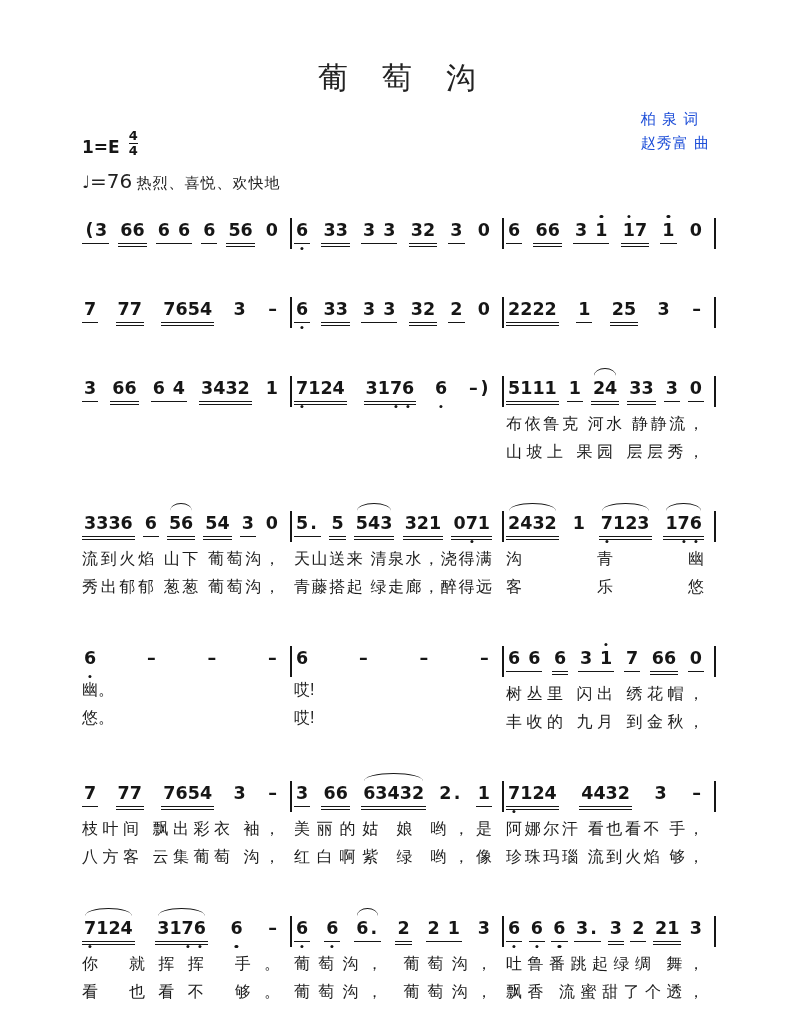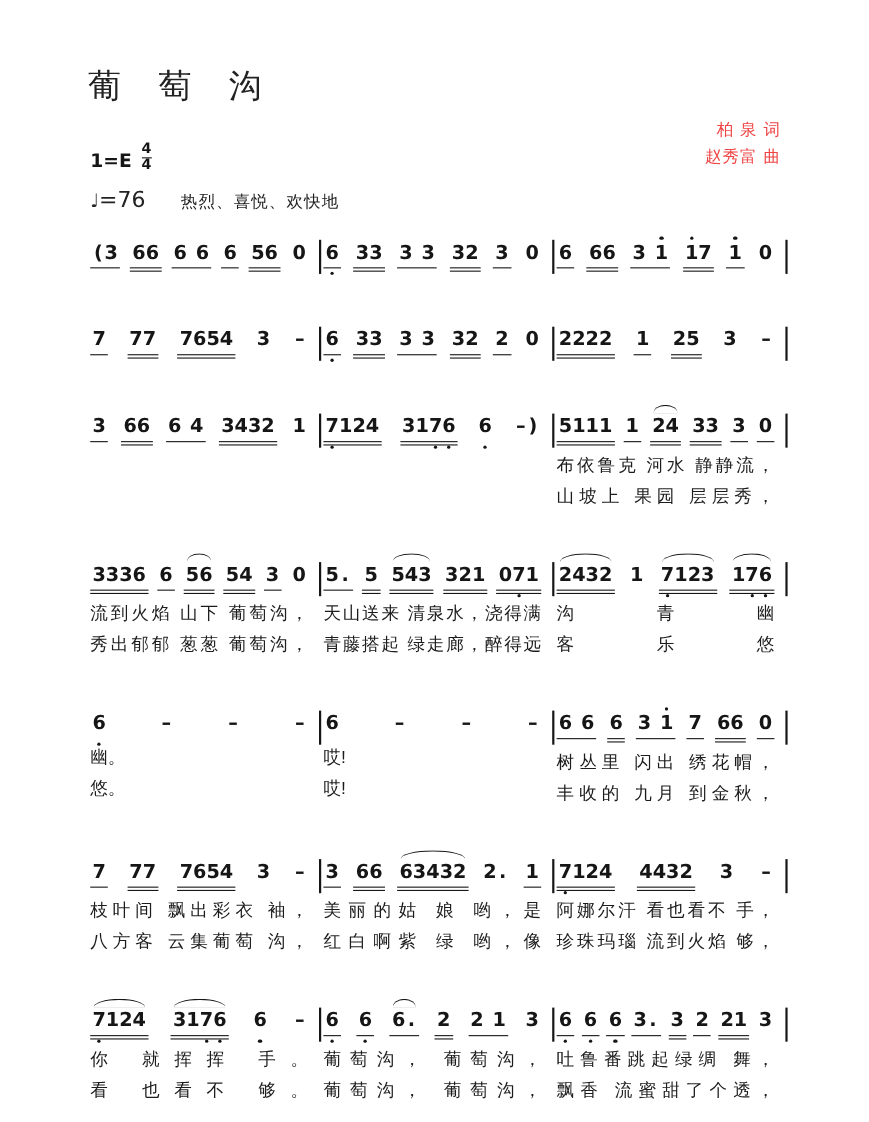--- a/index.html
+++ b/index.html
@@ -8,49 +8,49 @@
     width:790px;height:1020px;
     box-sizing:border-box;
     background:#fff;
     padding:14px 74px 0 80px;
     font-family:"Liberation Sans",sans-serif;
     color:#161616;
     overflow:hidden;
   }
   .title{
     margin-top:44px;
-    text-align:left;
+    text-align:center;
     font-family:"Liberation Serif",serif;
     font-size:30px;
     font-weight:500;
     letter-spacing:2px;
     color:#222;
   }
   .meta{position:relative;height:94px;}
   .credits{
     position:absolute;right:6px;top:8px;
     font-size:15px;line-height:24px;
-    text-align:right;letter-spacing:1px;color:#ef4444;
+    letter-spacing:1px;color:#1d4ed8;
   }
   .keysig{
     position:absolute;left:2px;top:30px;
     font-family:"DejaVu Sans",sans-serif;
     font-size:17px;font-weight:bold;
     display:flex;align-items:flex-end;
   }
   .frac{
     display:inline-flex;flex-direction:column;
     margin-left:9px;font-size:13px;line-height:1.05;
     text-align:center;font-weight:bold;
   }
   .frac .den{border-top:1.6px solid #161616;}
   .tempo{position:absolute;left:2px;top:70px;font-size:15px;color:#222;}
   .tempo .tnote{font-size:17px;font-family:"DejaVu Sans",sans-serif;}
   .tempo .tval{font-family:"DejaVu Sans",sans-serif;font-size:20px;font-weight:500;}
-  .tempo .expr{margin-left:28px;letter-spacing:1px;}
+  .tempo .expr{letter-spacing:1px;}
   
   #score{margin-top:12px;}
   .system{display:flex;margin-bottom:32px;}
   .measure{flex:1;display:flex;flex-direction:column;min-width:0;}
   .notes{
     display:flex;justify-content:space-between;align-items:flex-start;
     padding:14px 10px 5px 2px;
     font-family:"DejaVu Sans",sans-serif;
     font-size:17.5px;font-weight:bold;
   }

